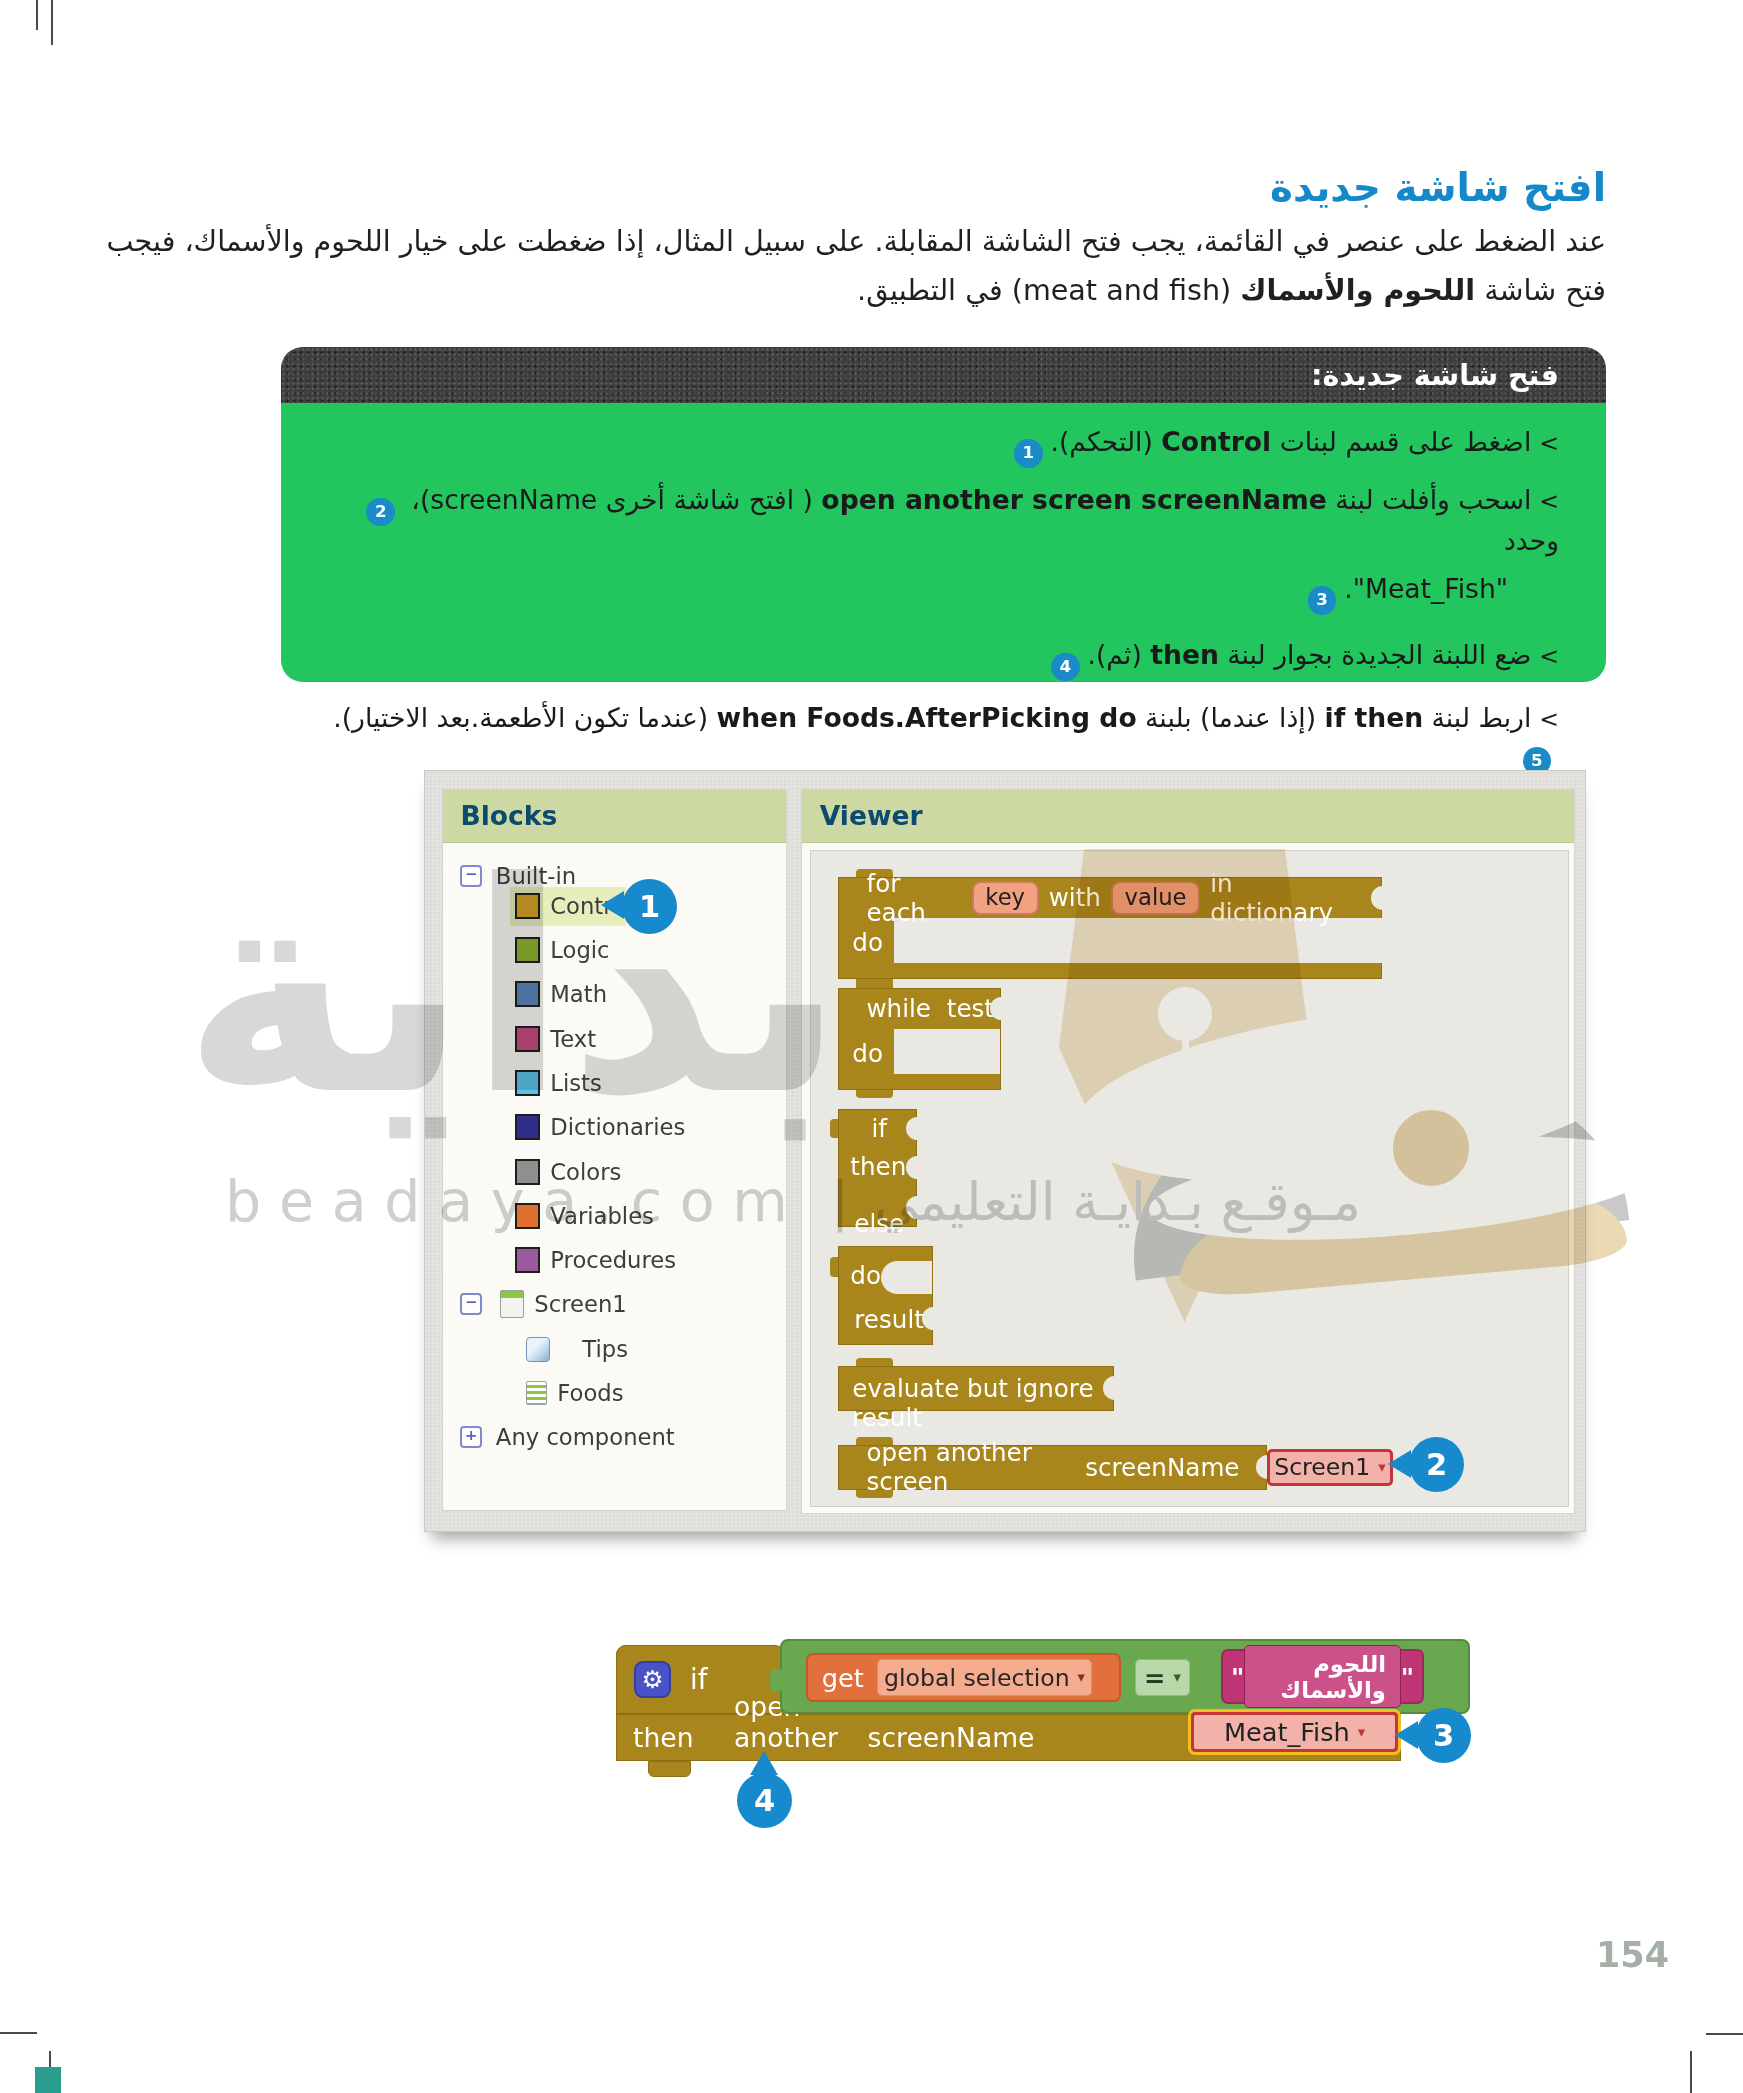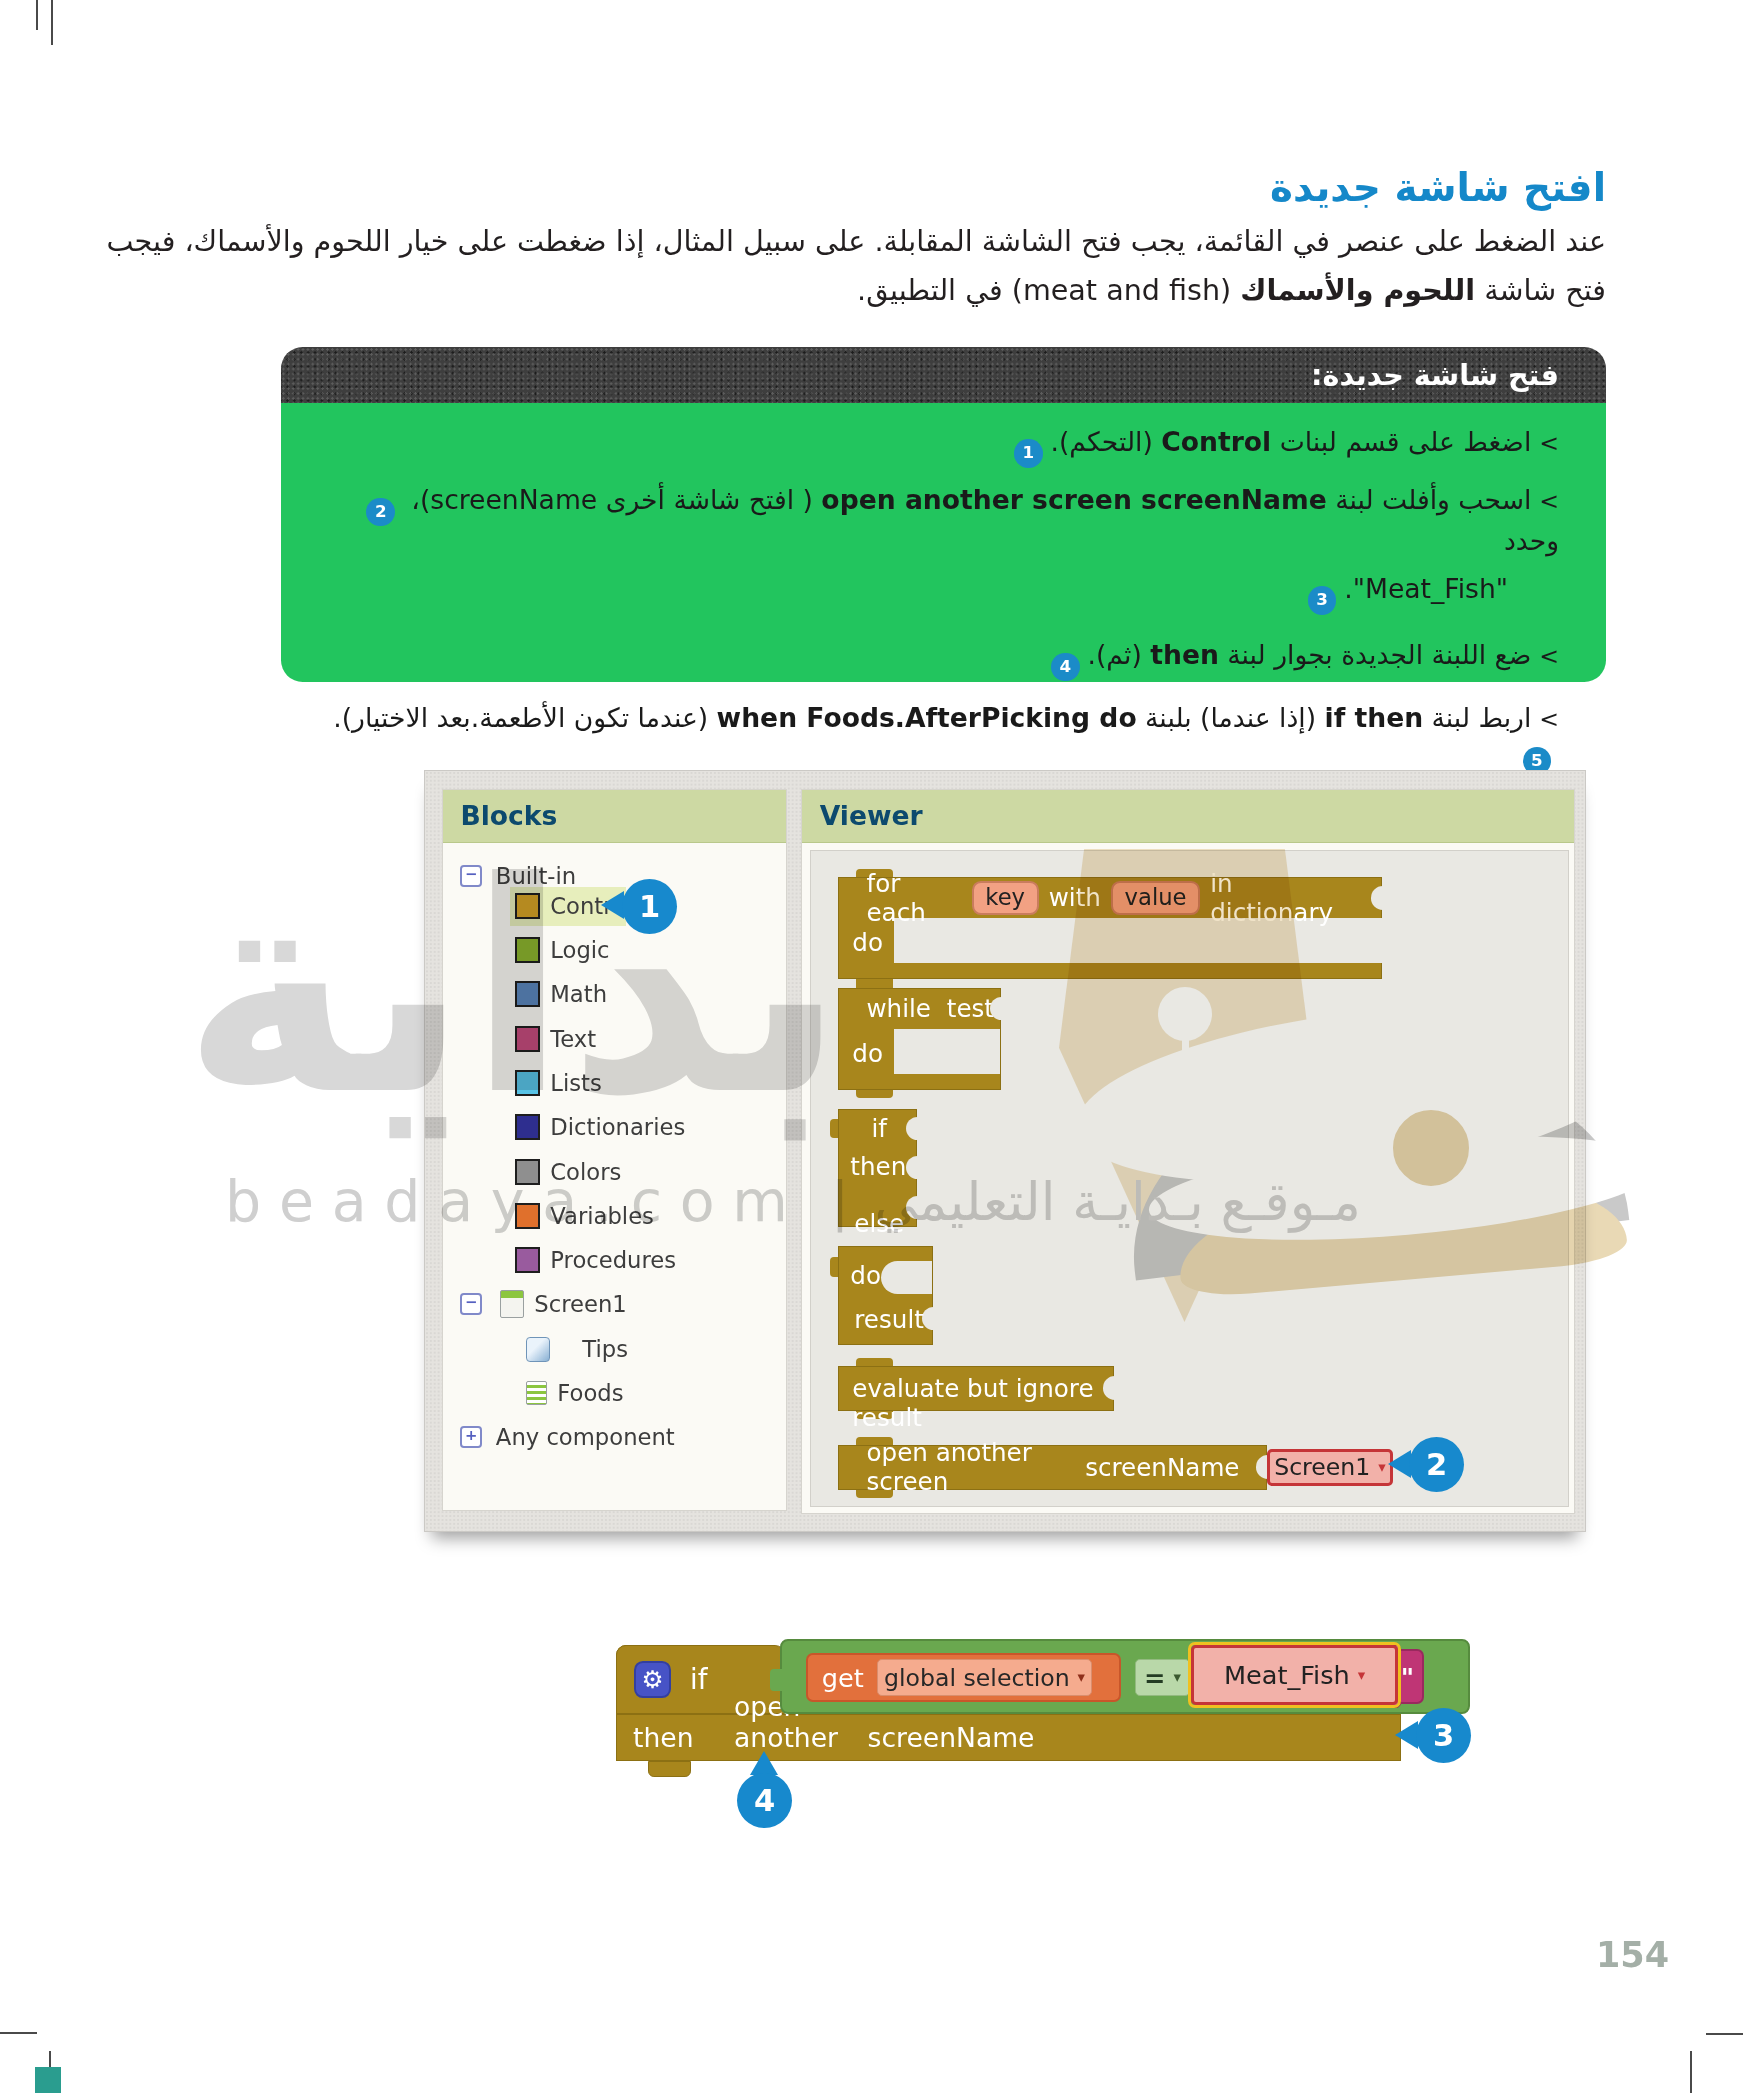--- a/index.html
+++ b/index.html
@@ -334,21 +334,21 @@
     <div class="eq dd" style="left:1135px;top:1659px;width:55px;height:37px;">
       <span>=</span>
       <span class="arrow" style="color:#3c5a30;">▾</span>
     </div>
     <div class="mag" style="left:1221px;top:1649px;width:203px;height:55px;">
       <span>"</span>
       <span class="mag-in">اللحوم والأسماك</span>
       <span>"</span>
     </div>
 
-    <div class="meat-out" style="left:1188px;top:1642px;width:213px;height:66px;">
+    <div class="meat-out" style="left:1188px;top:1709px;width:213px;height:46px;">
       <div class="dd dd-red" style="position:absolute;inset:0;font-size:25.6px;">
         <span>Meat_Fish</span>
         <span class="arrow" style="color:#c53538;">▾</span>
       </div>
     </div>
   </div>
 
   <div class="btailL" style="left:601px;top:891px;"></div>
   <div class="bln" style="left:622px;top:879px;">1</div>
 

